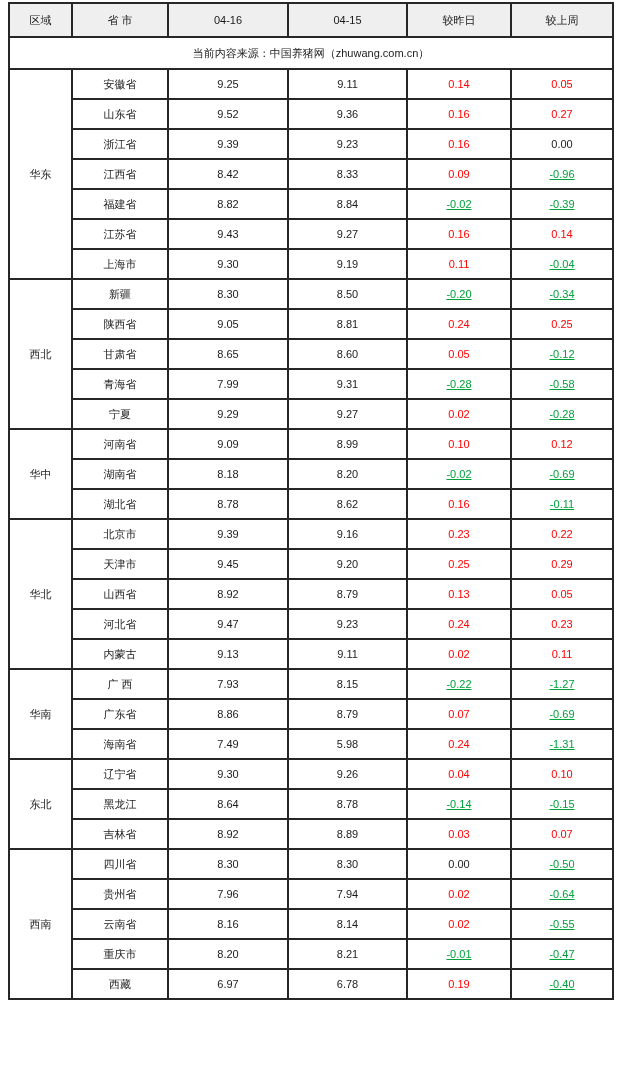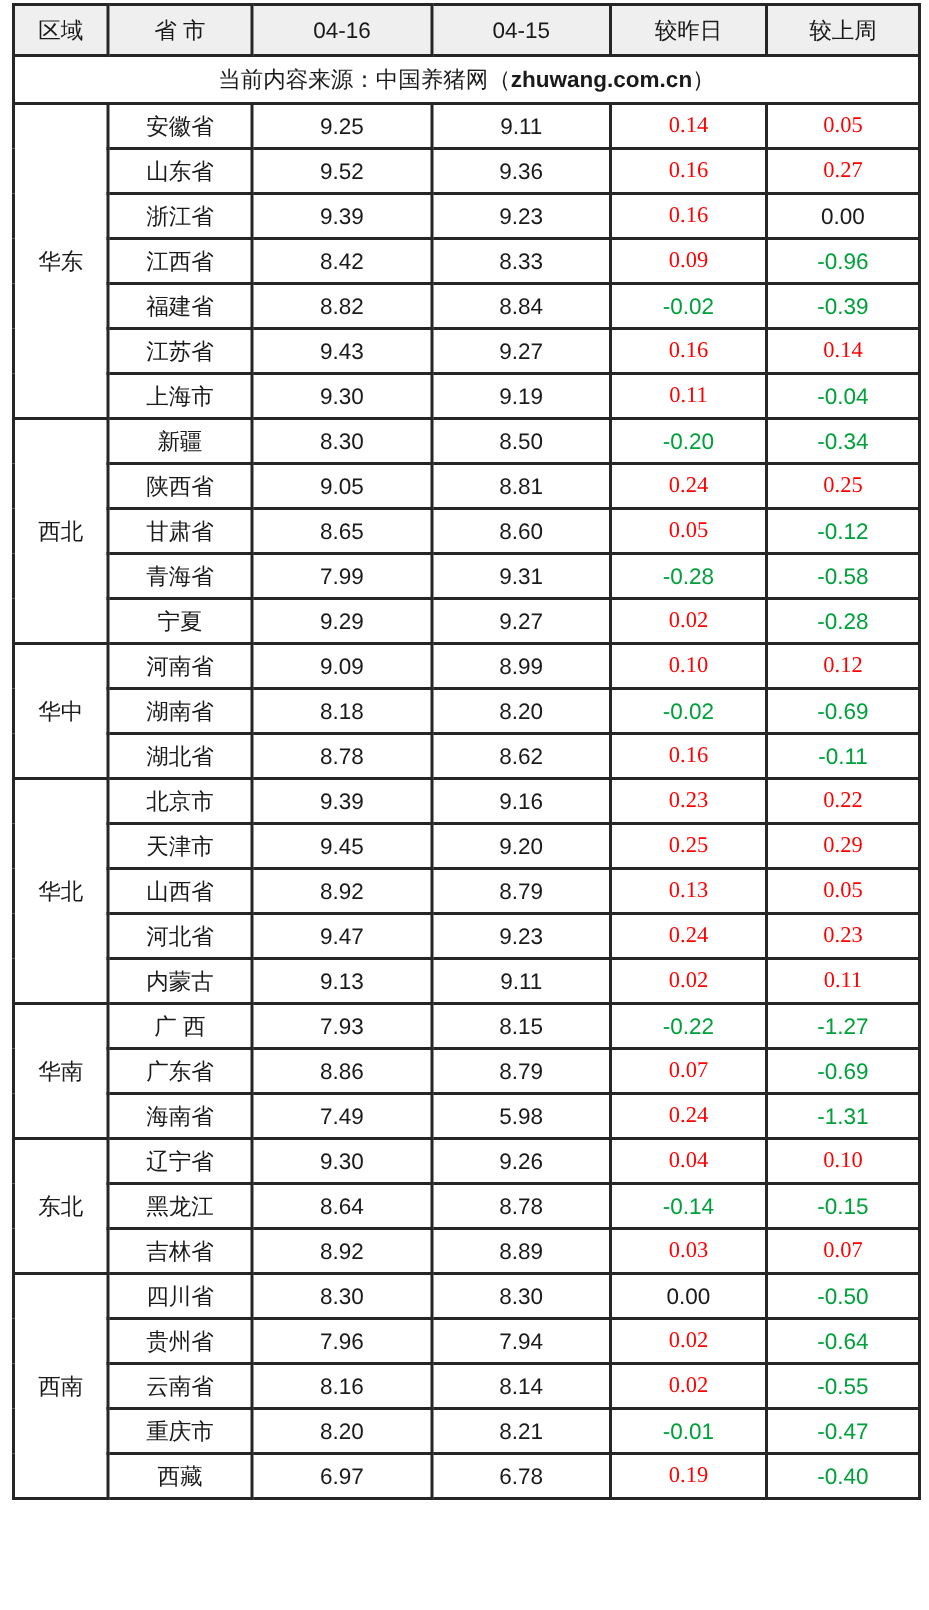--- a/index.html
+++ b/index.html
@@ -14,53 +14,53 @@
     height: 1073px;
     background: #ffffff;
     overflow: hidden;
   }
   table.price-table {
     border-collapse: collapse;
     table-layout: fixed;
     width: 604px;
     margin: 2px 0 0 8px;
     color: var(--text, #1a1a1a);
-    font-size: 15px;
+    font-size: 11px;
   }
   table.price-table th,
   table.price-table td {
     border: 2px solid var(--border, #262626);
     text-align: center;
     vertical-align: middle;
     padding: 0;
     overflow: hidden;
     white-space: nowrap;
   }
   table.price-table th {
     background: var(--header-bg, #efefef);
     font-weight: 400;
     height: 32px;
   }
   tr.source-row td {
     height: 30px;
     background: #ffffff;
   }
   tr.source-row .domain {
-    font-weight: 700;
+    font-weight: 400;
   }
   tbody.data-body td {
     height: 28px;
     background: #ffffff;
   }
   td.region-cell {
     background: #ffffff;
     font-family: Liberation Mono, monospace;
   }
-  .up   { color: var(--up, #ff0000); font-family: Liberation Serif, serif; }
-  .down { color: var(--down, #00a03a); }
+  .up   { color: var(--up, #ff0000); }
+  .down { color: var(--down, #00a03a); text-decoration: underline; }
   .flat { color: var(--flat, #1a1a1a); margin-left: 18px; }
   col.c-region   { width: 63px; }
   col.c-province { width: 96px; }
   col.c-d1       { width: 120px; }
   col.c-d2       { width: 119px; }
   col.c-vday     { width: 104px; }
   col.c-vweek    { width: 102px; }
 </style>
 </head>
 <body>

